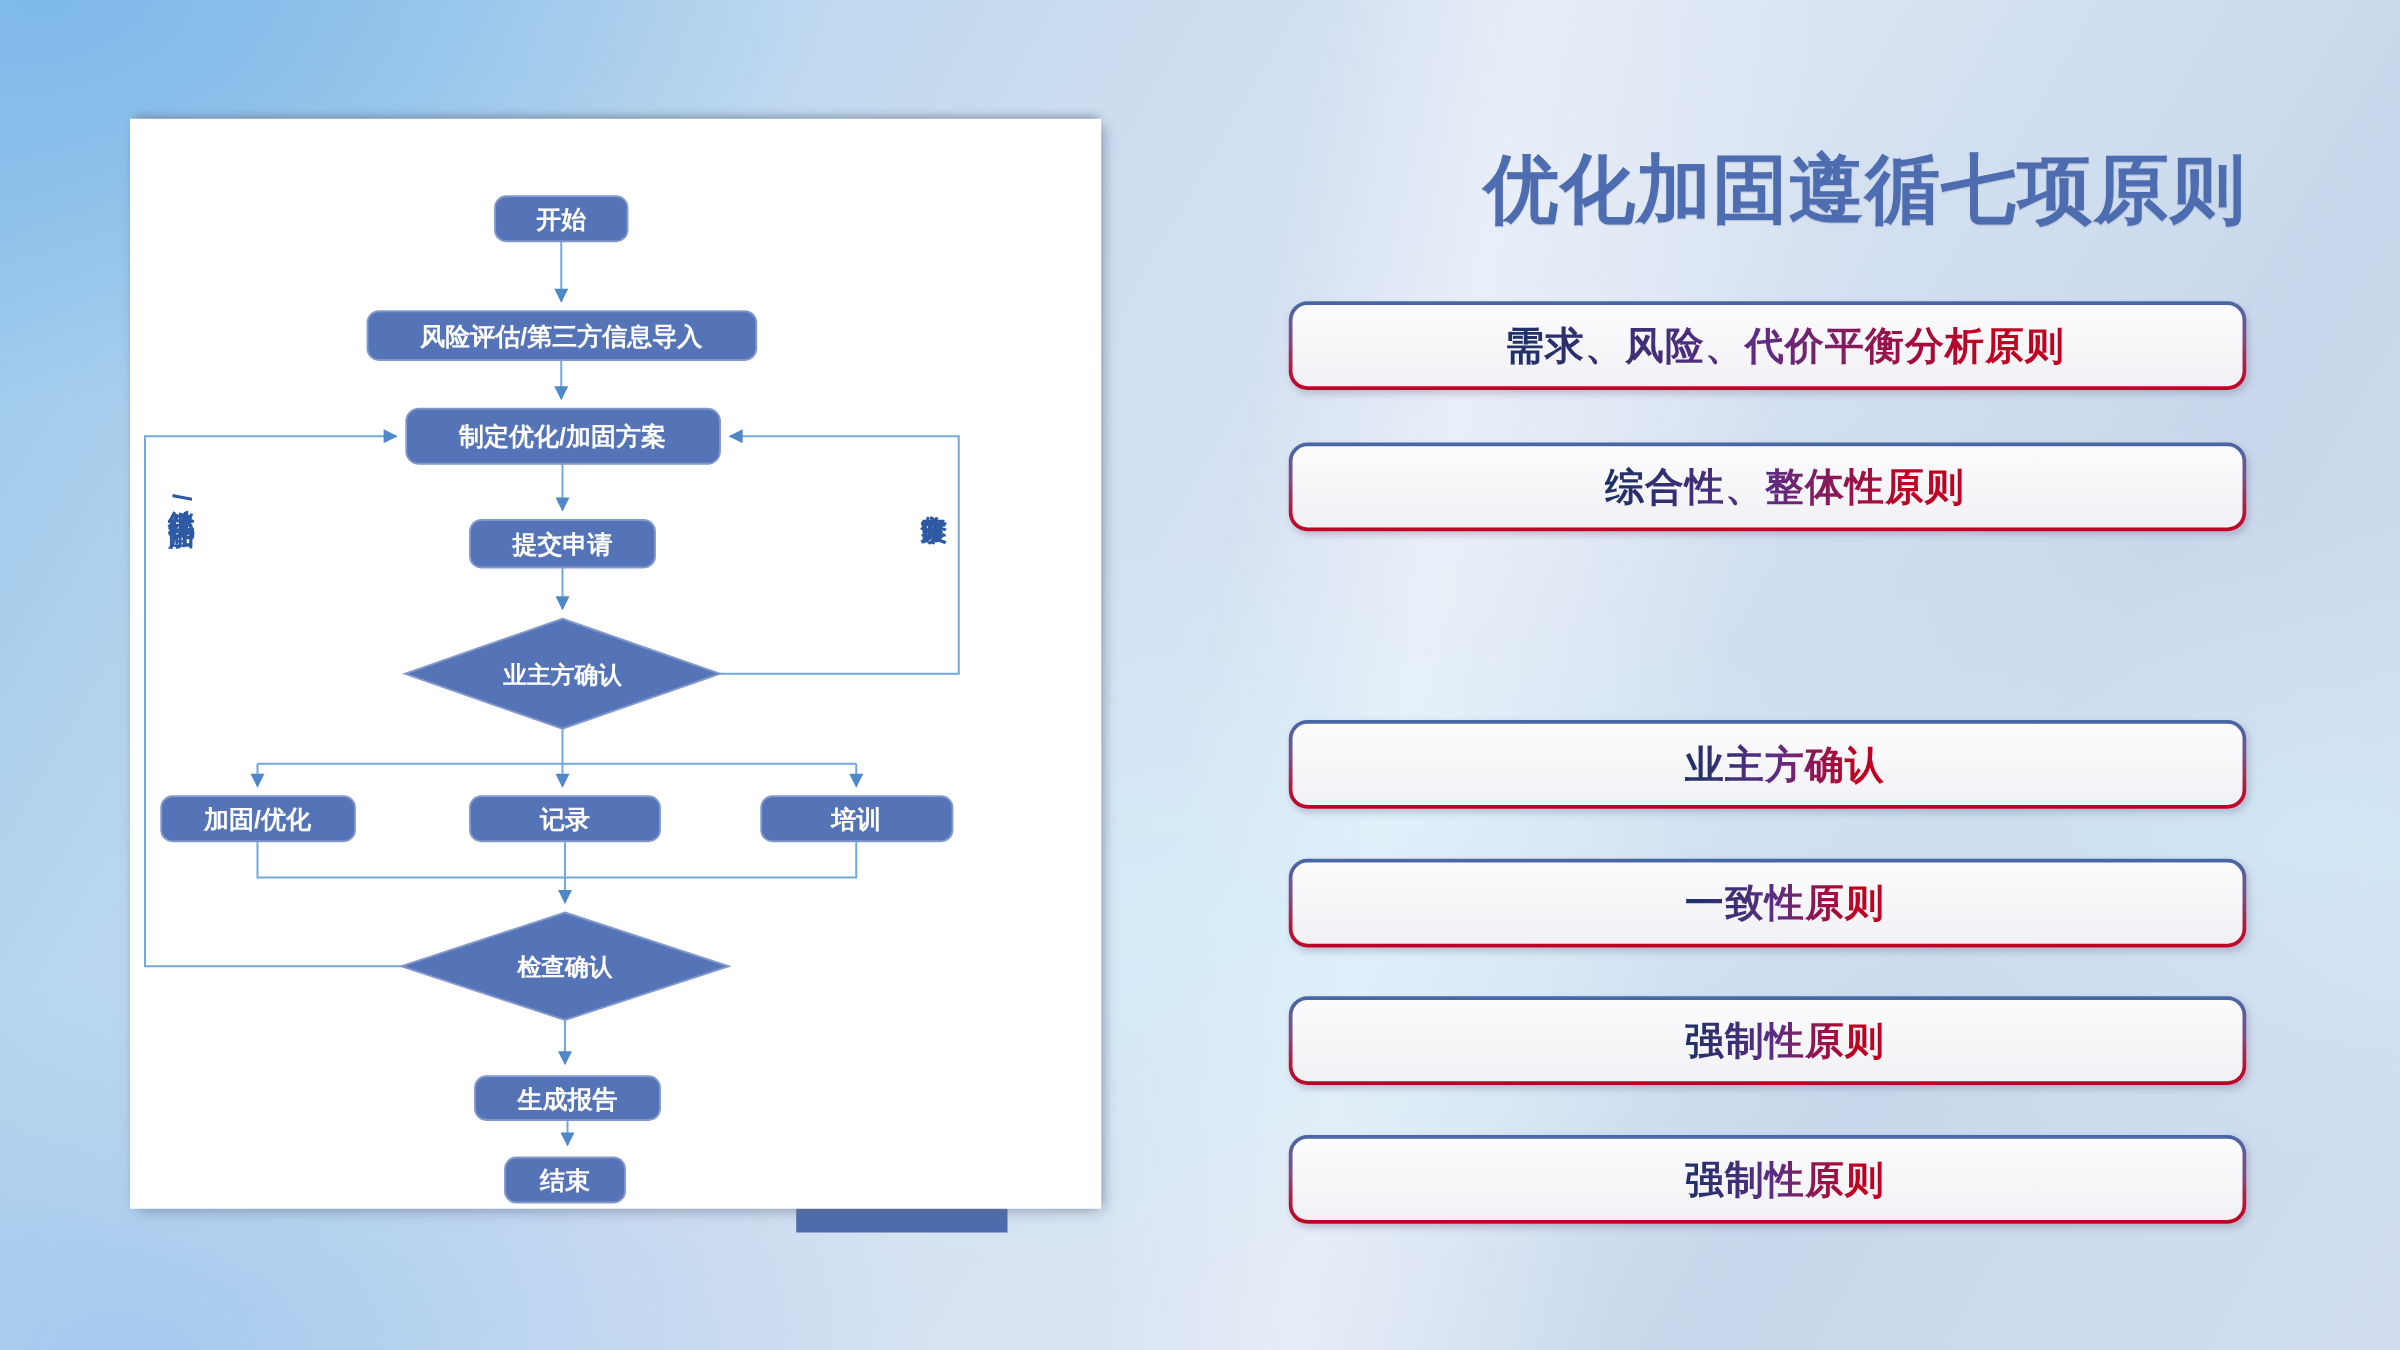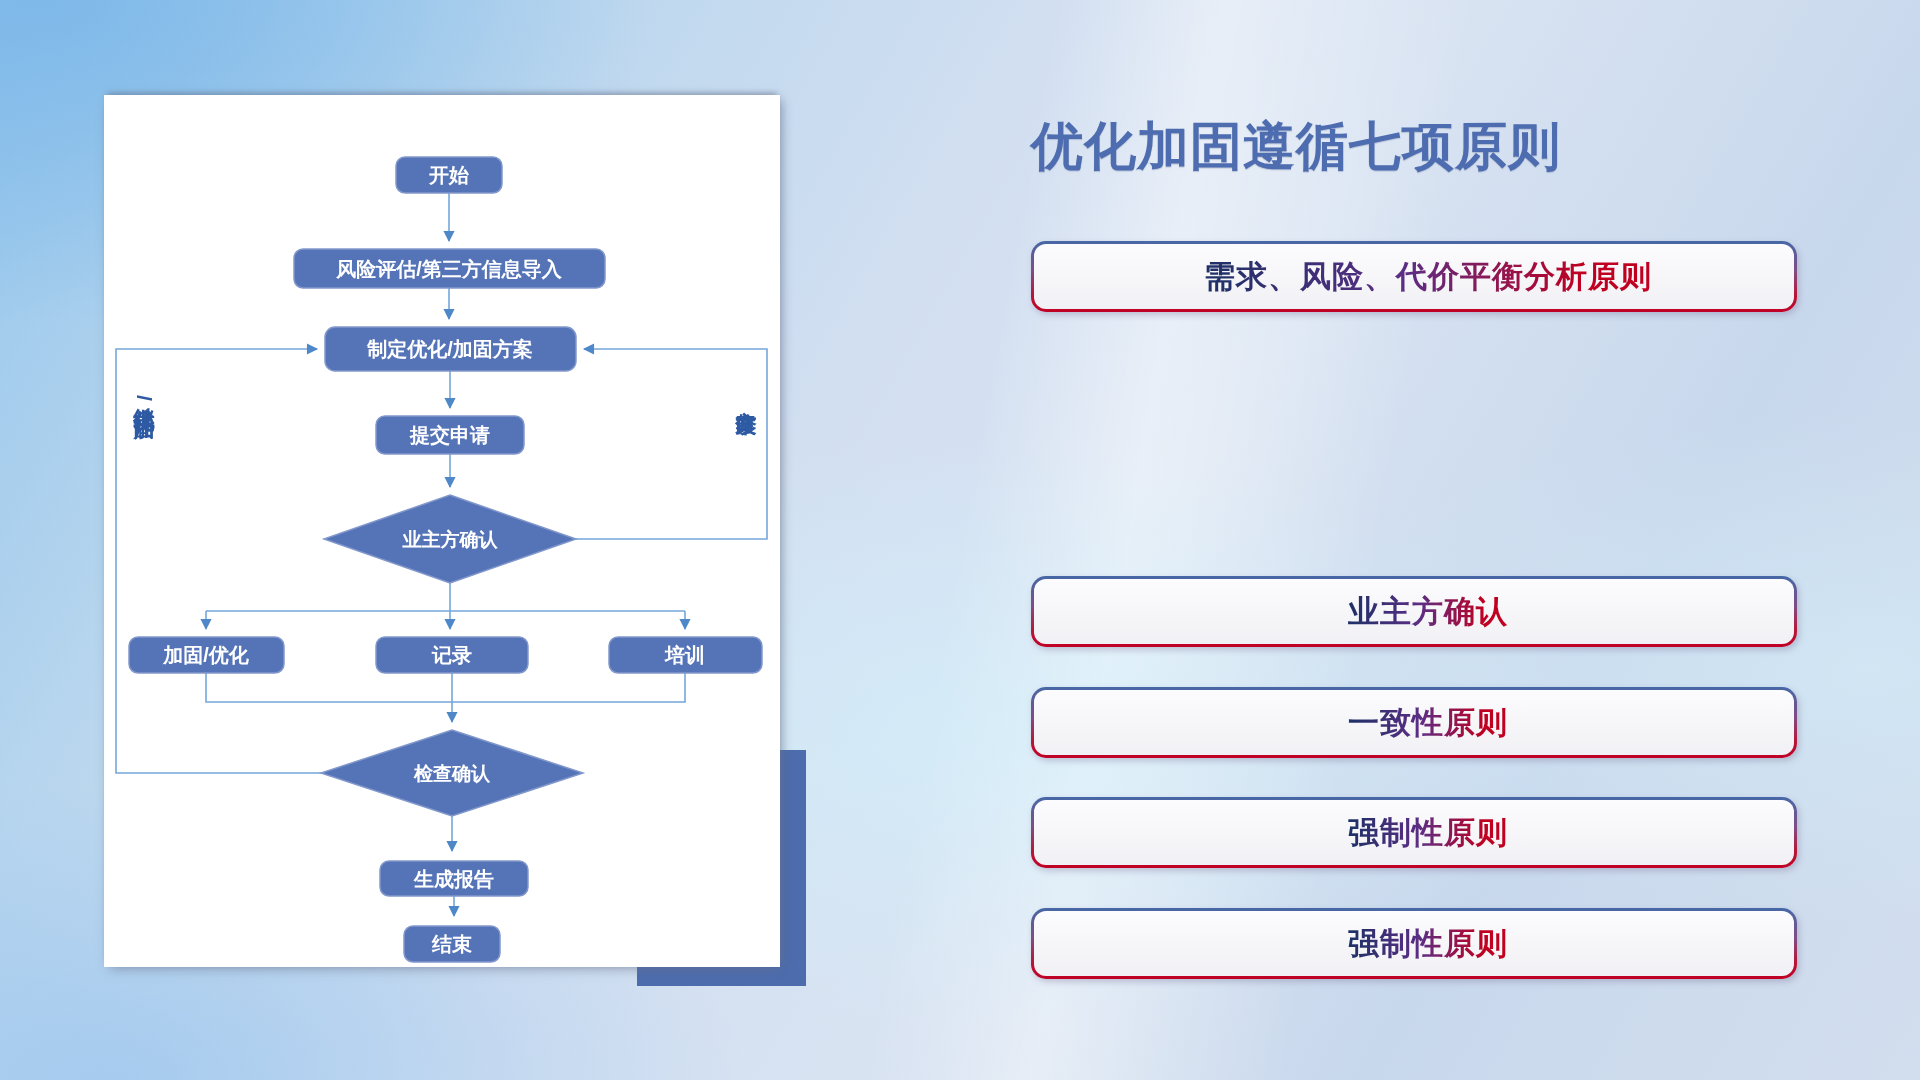--- a/index.html
+++ b/index.html
@@ -11,36 +11,36 @@
       radial-gradient(900px 420px at 50% 68%, rgba(210,242,252,0.55), rgba(210,242,252,0) 70%),
       radial-gradient(820px 360px at 97% 62%, rgba(214,240,250,0.5), rgba(214,240,250,0) 72%),
       radial-gradient(900px 420px at 6% 100%, rgba(150,195,238,0.65), rgba(150,195,238,0) 70%),
       linear-gradient(100deg, rgba(255,255,255,0) 50%, rgba(255,255,255,0.45) 58%, rgba(255,255,255,0) 70%),
       linear-gradient(120deg,#95c6ec 0%,#b9d6ee 20%,#d2dff1 42%,#d8e3f2 58%,#c8d8ec 78%,#d2deee 100%);
   }
   
   .accent-block{position:absolute;left:637px;top:750px;width:169px;height:236px;background:#4d6cad;}
   
   .flow-panel{
-    position:absolute;left:104px;top:95px;width:676px;height:872px;background:#ffffff;
+    position:absolute;left:104px;top:95px;width:777px;height:872px;background:#ffffff;
     box-shadow:0 -5px 6px -3px rgba(104,116,140,0.6), 6px 2px 9px -3px rgba(104,116,140,0.45), 0 7px 12px -5px rgba(104,116,140,0.4);
   }
   .flow-svg{position:absolute;left:0;top:0;width:676px;height:872px;}
   .flow-node-text{fill:#ffffff;font-weight:bold;font-size:20px;font-family:"Liberation Sans",sans-serif;}
   .flow-node-text.small{font-size:19px;}
   .loop-label{
     position:absolute;writing-mode:vertical-rl;text-orientation:mixed;
     font-weight:bold;color:#2e5aa3;font-size:21px;letter-spacing:1px;white-space:nowrap;
   }
   .loop-label.left{left:26px;top:296px;}
   .loop-label.right{left:628px;top:299px;}
   
   .principles-title{
-    position:absolute;left:1031px;top:112px;width:766px;text-align:left;
-    font-size:52px;font-weight:800;color:#4e6cb0;letter-spacing:1px;
+    position:absolute;left:1031px;top:112px;width:766px;text-align:right;
+    font-size:60px;font-weight:800;color:#4e6cb0;letter-spacing:1px;
     text-shadow:0 1px 1px rgba(60,75,120,0.25);
   }
   .pill{
     position:absolute;left:1031px;width:766px;height:71px;box-sizing:border-box;
     border-radius:15px;padding:3px;
     background:linear-gradient(180deg,#4668a6 0%,#7d4d86 42%,#b81638 76%,#c00024 100%);
     box-shadow:2px 3px 6px rgba(120,110,145,0.35);
   }
   .pill-inner{
     width:100%;height:100%;box-sizing:border-box;border-radius:12px;
@@ -138,20 +138,25 @@
     <div class="loop-label right">方案修改</div>
   </div>
 
   <div class="principles-title">优化加固遵循七项原则</div>
 
   <div class="pill" style="top:241px">
     <div class="pill-inner">
       <span class="gradient-text">需求、风险、代价平衡分析原则</span>
     </div>
   </div>
+  <div class="pill" style="top:354px">
+    <div class="pill-inner">
+      <span class="gradient-text">综合性、整体性原则</span>
+    </div>
+  </div>
   <div class="pill" style="top:576px">
     <div class="pill-inner">
       <span class="gradient-text">业主方确认</span>
     </div>
   </div>
   <div class="pill" style="top:687px">
     <div class="pill-inner">
       <span class="gradient-text">一致性原则</span>
     </div>
   </div>

